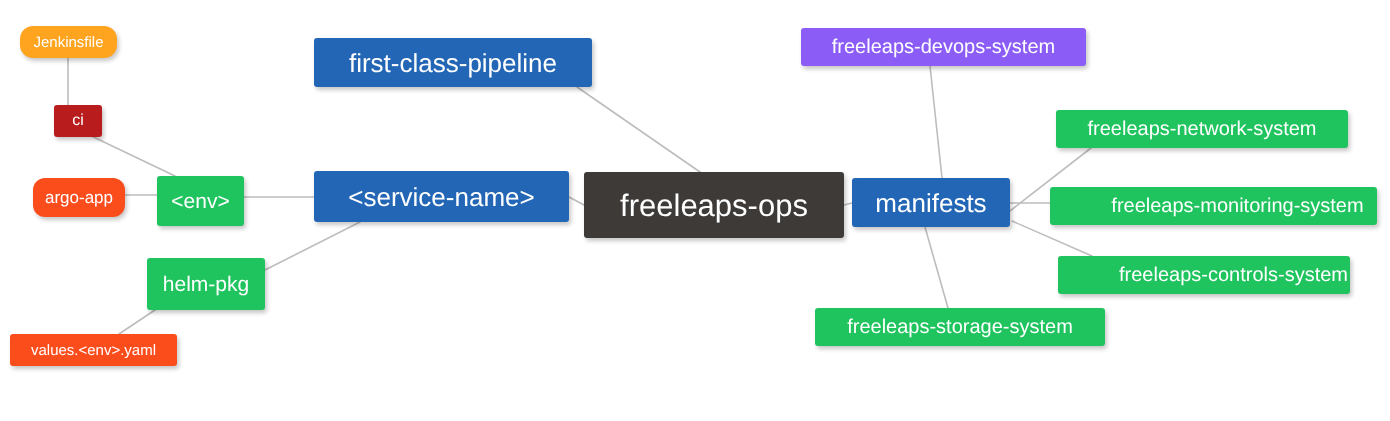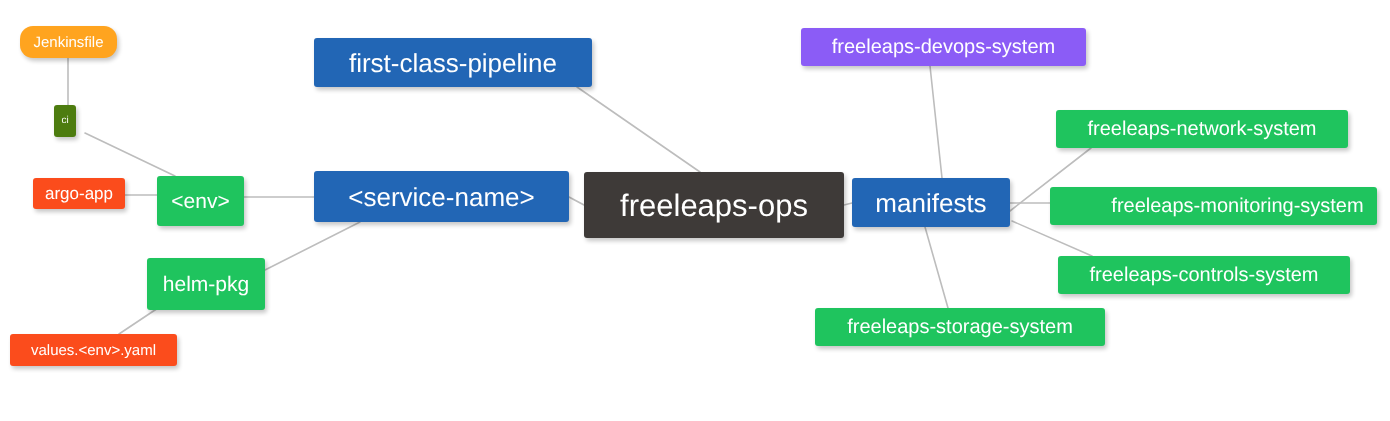--- a/index.html
+++ b/index.html
@@ -77,41 +77,41 @@
       </div>
       <div class="node" style="left: 314px; top: 38px; width: 278px; height: 49px; background: rgb(34, 102, 181); font-size: 26px;">
         <span class="node-label">first-class-pipeline</span>
       </div>
       <div class="node" style="left: 157px; top: 176px; width: 87px; height: 50px; background: rgb(31, 196, 94); font-size: 21px;">
         <span class="node-label">&lt;env&gt;</span>
       </div>
       <div class="node" style="left: 147px; top: 258px; width: 118px; height: 52px; background: rgb(31, 196, 94); font-size: 21px;">
         <span class="node-label">helm-pkg</span>
       </div>
-      <div class="node" style="left: 54px; top: 105px; width: 22px; height: 32px; background: #4d7c0f; font-size: 10px;">
+      <div class="node" style="left: 54px; top: 105px; width: 48px; height: 32px; background: #b91c1c; font-size: 16px;">
         <span class="node-label">ci</span>
       </div>
       <div class="node" style="left: 20px; top: 26px; width: 97px; height: 32px; background: rgb(255, 164, 31); font-size: 15px; border-radius: 13px;">
         <span class="node-label">Jenkinsfile</span>
       </div>
-      <div class="node" style="left: 33px; top: 178px; width: 92px; height: 31px; background: rgb(251, 76, 28); font-size: 17px;">
+      <div class="node" style="left: 33px; top: 178px; width: 92px; height: 39px; background: rgb(251, 76, 28); font-size: 17px; border-radius: 12px;">
         <span class="node-label">argo-app</span>
       </div>
       <div class="node" style="left: 10px; top: 334px; width: 167px; height: 32px; background: rgb(251, 76, 28); font-size: 15px; justify-content: center;">
         <span class="node-label">values.&lt;env&gt;.yaml</span>
       </div>
       <div class="node" style="left: 801px; top: 28px; width: 285px; height: 38px; background: #8b5cf6; font-size: 20px;">
         <span class="node-label">freeleaps-devops-system</span>
       </div>
       <div class="node" style="left: 1056px; top: 110px; width: 292px; height: 38px; background: rgb(31, 196, 94); font-size: 20px;">
         <span class="node-label">freeleaps-network-system</span>
       </div>
       <div class="node" style="left: 1050px; top: 187px; width: 327px; height: 38px; background: rgb(31, 196, 94); font-size: 20px; padding-left: 48px;">
         <span class="node-label">freeleaps-monitoring-system</span>
       </div>
-      <div class="node" style="left: 1058px; top: 256px; width: 292px; height: 38px; background: rgb(31, 196, 94); font-size: 20px;">
+      <div class="node" style="left: 1058px; top: 256px; width: 292px; height: 38px; background: rgb(31, 196, 94); font-size: 20px; justify-content: flex-end;">
         <span class="node-label">freeleaps-controls-system</span>
       </div>
       <div class="node" style="left: 815px; top: 308px; width: 290px; height: 38px; background: rgb(31, 196, 94); font-size: 20px;">
         <span class="node-label">freeleaps-storage-system</span>
       </div>
     </div>
 </div>
 
 </body></html>

